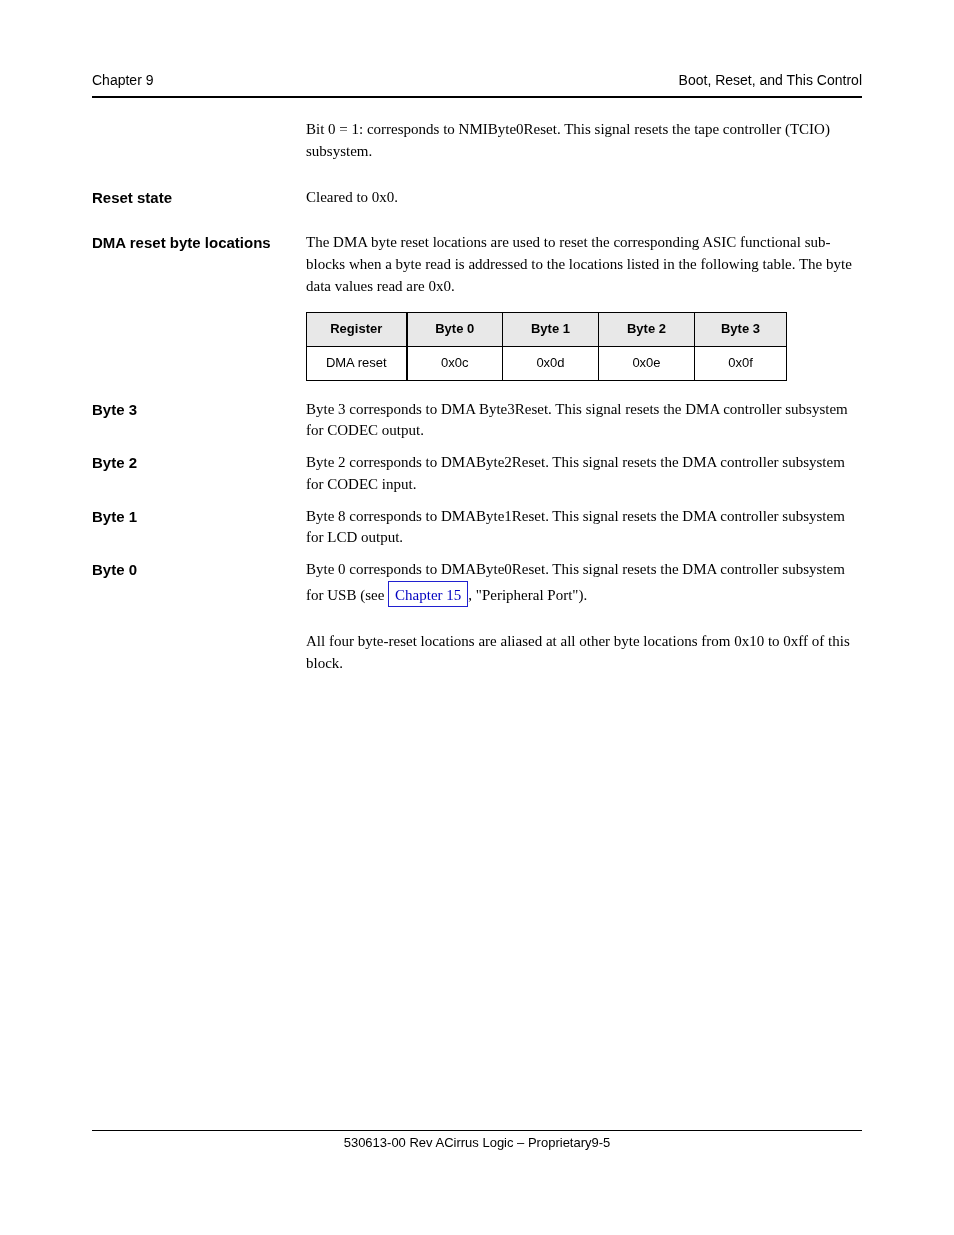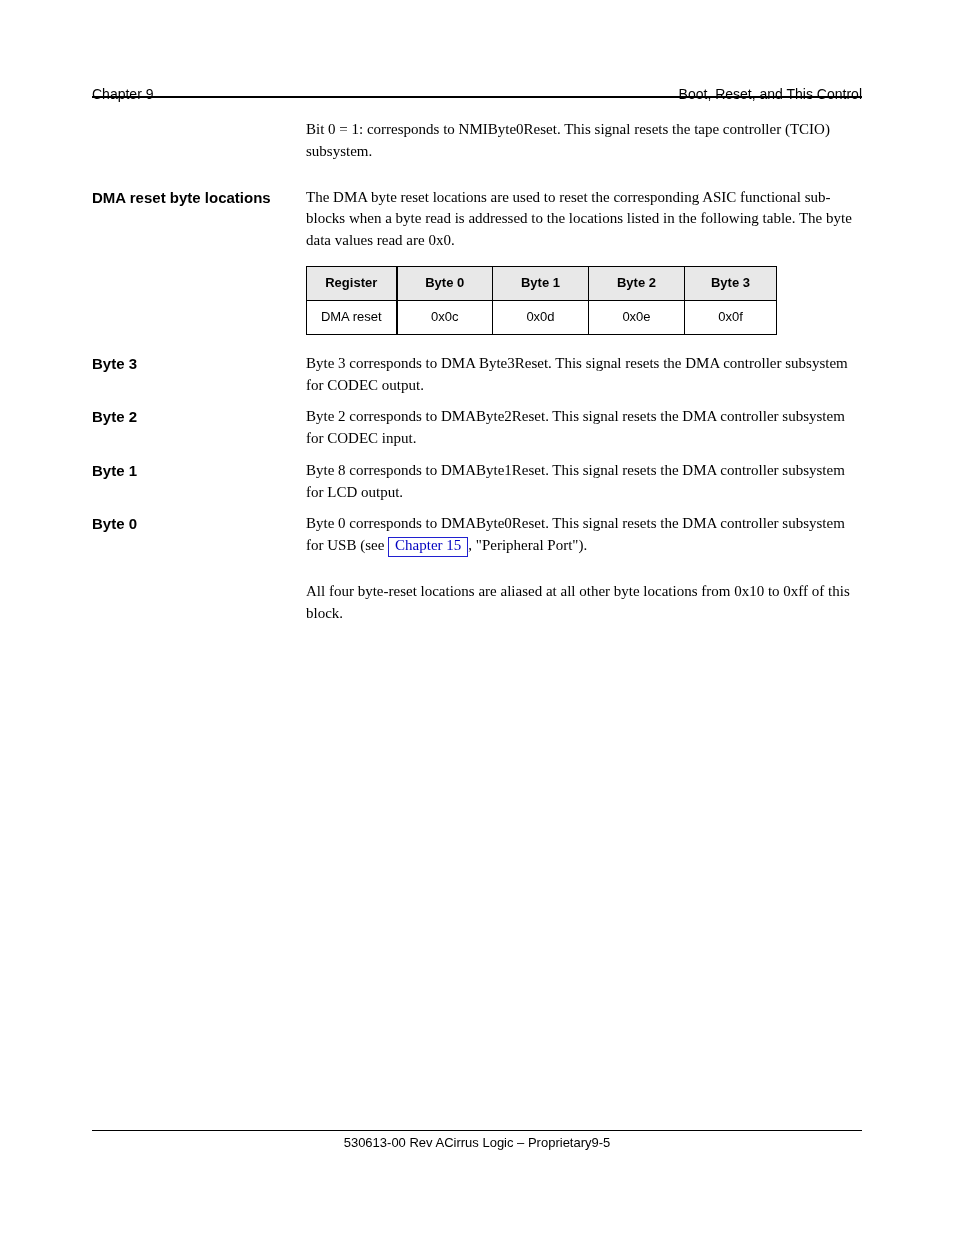--- a/index.html
+++ b/index.html
@@ -7,21 +7,21 @@
     width: 954px;
     height: 1235px;
     background: #fff;
     font-family: "Times New Roman", Times, serif;
     color: #000;
     position: relative;
     font-size: 15px;
   }
   .header {
     position: absolute;
-    top: 86px;
+    top: 72px;
     left: 92px;
     right: 92px;
     display: flex;
     justify-content: space-between;
     font-family: Arial, Helvetica, sans-serif;
     font-size: 14px;
   }
   .header-right { text-align: right; }
   .hr-top {
     position: absolute;
@@ -62,31 +62,31 @@
   table.reset th, table.reset td {
     border: 1px solid #000;
     text-align: center;
     vertical-align: middle;
     height: 34px;
   }
   table.reset th {
     background: #e8e8e8;
     font-weight: bold;
   }
-  .col0 { width: 90px; }
+  .col0 { width: 100px; }
   .col1 { width: 96px; }
   .col2 { width: 96px; }
   .col3 { width: 96px; }
   .col4 { width: 92px; }
   table.reset th.col0 { border-right: 2px solid #000; }
   table.reset td.col0 { border-right: 2px solid #000; }
   .link {
     color: #0000c0;
     border: 1.2px solid #2020d0;
-    padding: 0 6px 3px 6px;
+    padding: 6px 6px 3px 6px;
     display: inline-block;
     line-height: 1;
   }
   .footer {
     position: absolute;
     bottom: 85px;
     left: 92px;
     right: 92px;
   }
   .hr-bot {
@@ -110,20 +110,24 @@
 </div>
 <div class="hr-top"></div>
 
 <div class="content">
 
   <div class="section-row">
     <div class="label-col"></div>
     <div class="text-col">Bit 0 = 1: corresponds to NMIByte0Reset. This signal resets the tape controller (TCIO) subsystem.</div>
   </div>
 
+  <div class="section-row pad-row">
+    <div class="label-col">Reset state</div>
+    <div class="text-col">Cleared to 0x0.</div>
+  </div>
 
   <div class="section-row pad-row">
     <div class="label-col">DMA reset byte locations</div>
     <div class="text-col">The DMA byte reset locations are used to reset the corresponding ASIC functional sub-blocks when a byte read is addressed to the locations listed in the following table. The byte data values read are 0x0.</div>
   </div>
 
   <div class="section-row">
     <div class="label-col"></div>
     <div class="text-col">
       <table class="reset">

